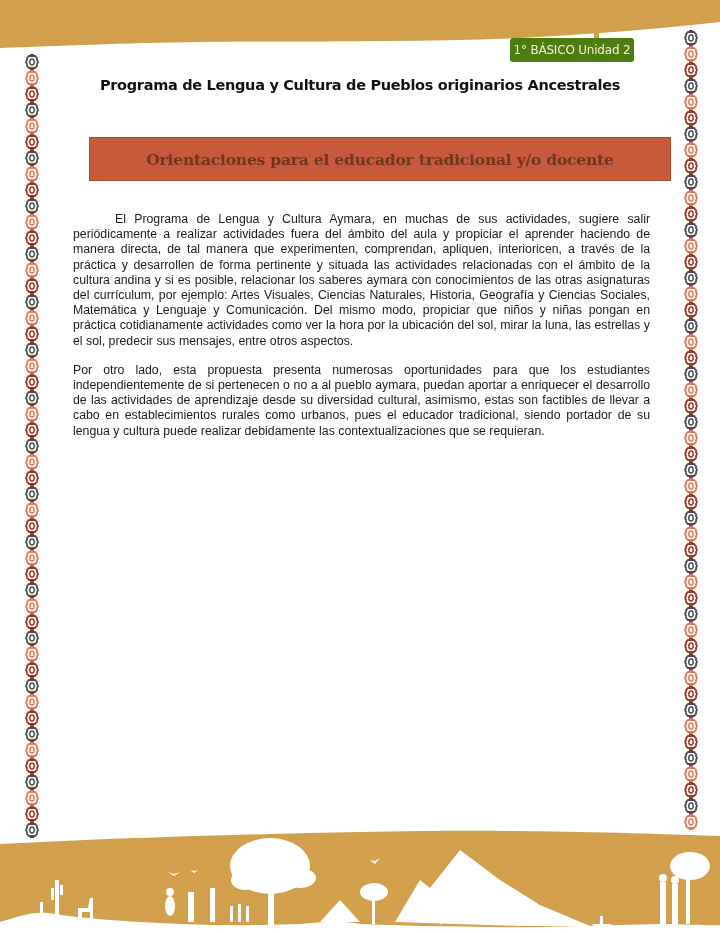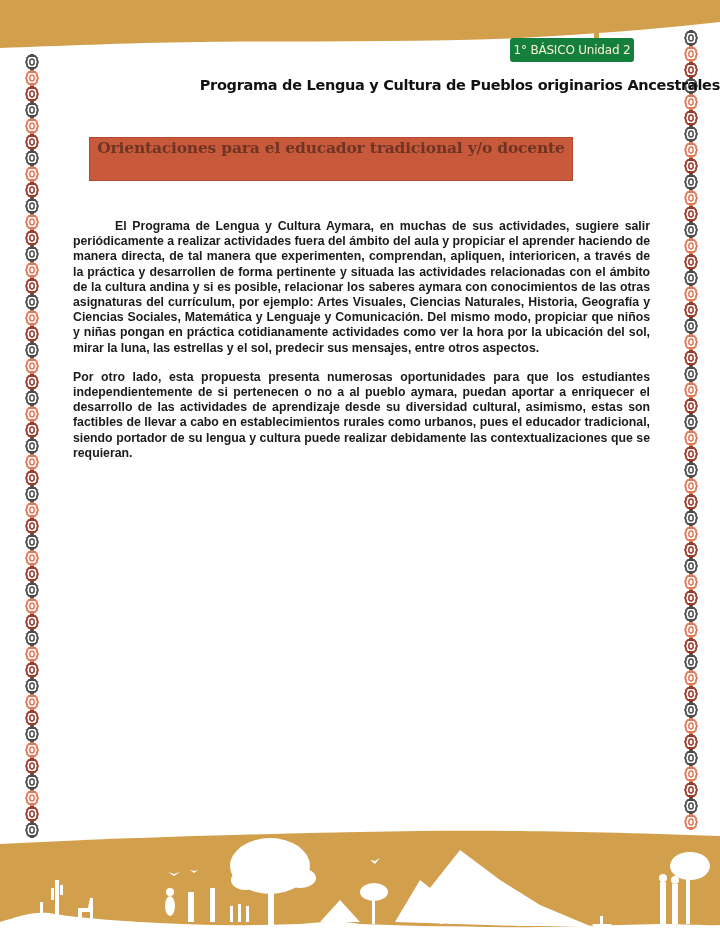--- a/index.html
+++ b/index.html
@@ -5,48 +5,48 @@
     html, body { margin: 0; padding: 0; }
     body {
       width: 720px; height: 932px; position: relative; overflow: hidden;
       background: #ffffff;
       font-family: "Liberation Sans", sans-serif;
     }
     .top-band { position: absolute; left: 0; top: 0; width: 720px; height: 60px; }
     .unit-tab-stem { position: absolute; left: 594px; top: 28px; width: 5px; height: 14px; background: #d2a04c; }
     .unit-tab {
       position: absolute; left: 510px; top: 38px; width: 124px; height: 24px;
-      background: #15803d; border-radius: 3px;
+      background: #4d7c0f; border-radius: 3px;
       color: #fbf0da; font-size: 12px; line-height: 24px; text-align: center;
       font-family: "DejaVu Sans", sans-serif; letter-spacing: -0.2px;
     }
     .border-col { position: absolute; width: 16px; }
     .border-left { left: 24px; top: 54px; }
     .border-right { left: 683px; top: 30px; }
     .motif { width: 16px; height: 16px; display: block; }
     .title {
-      position: absolute; left: 0; width: 720px; top: 75px; text-align: right;
+      position: absolute; left: 0; width: 720px; top: 75px; text-align: center;
       font-family: "DejaVu Sans", sans-serif; font-weight: bold; font-size: 14.5px; color: #111;
       line-height: 21px; letter-spacing: -0.3px;
     }
     .section-bar {
-      position: absolute; left: 89px; top: 137px; width: 484px; height: 44px;
+      position: absolute; left: 89px; top: 137px; width: 582px; height: 44px;
       background: #c8593a; border: 1px solid #b24a2e; box-sizing: border-box;
-      display: flex; justify-content: center;
+      display: flex; align-items: center; justify-content: center;
     }
     .section-bar span {
       font-family: "DejaVu Serif", serif; font-weight: bold; font-size: 15.5px; color: #6e3424;
       letter-spacing: -0.2px;
     }
     .body-text {
       position: absolute; left: 73px; top: 208px; width: 577px;
       font-family: "Liberation Sans", sans-serif; font-size: 12.3px; line-height: 15.2px;
       color: #1b1b1b; text-align: justify;
     }
-    .body-text p { margin: 11px 0 14px 0; font-weight: bold; }
+    .body-text p { margin: 4px 0 14px 0; }
     .body-text p.indent { text-indent: 42px; }
     .bottom-scene { position: absolute; left: 0; top: 830px; width: 720px; height: 102px; }
   </style>
 </head>
 <body>
 
 <svg class="top-band" viewBox="0 0 720 60" preserveAspectRatio="none">
   <path d="M0 0 H720 V22 C650 30 590 34 520 38 C420 42 300 41 200 42 C120 43 60 46 0 48 Z" fill="#d2a04c"></path>
 </svg>
 

